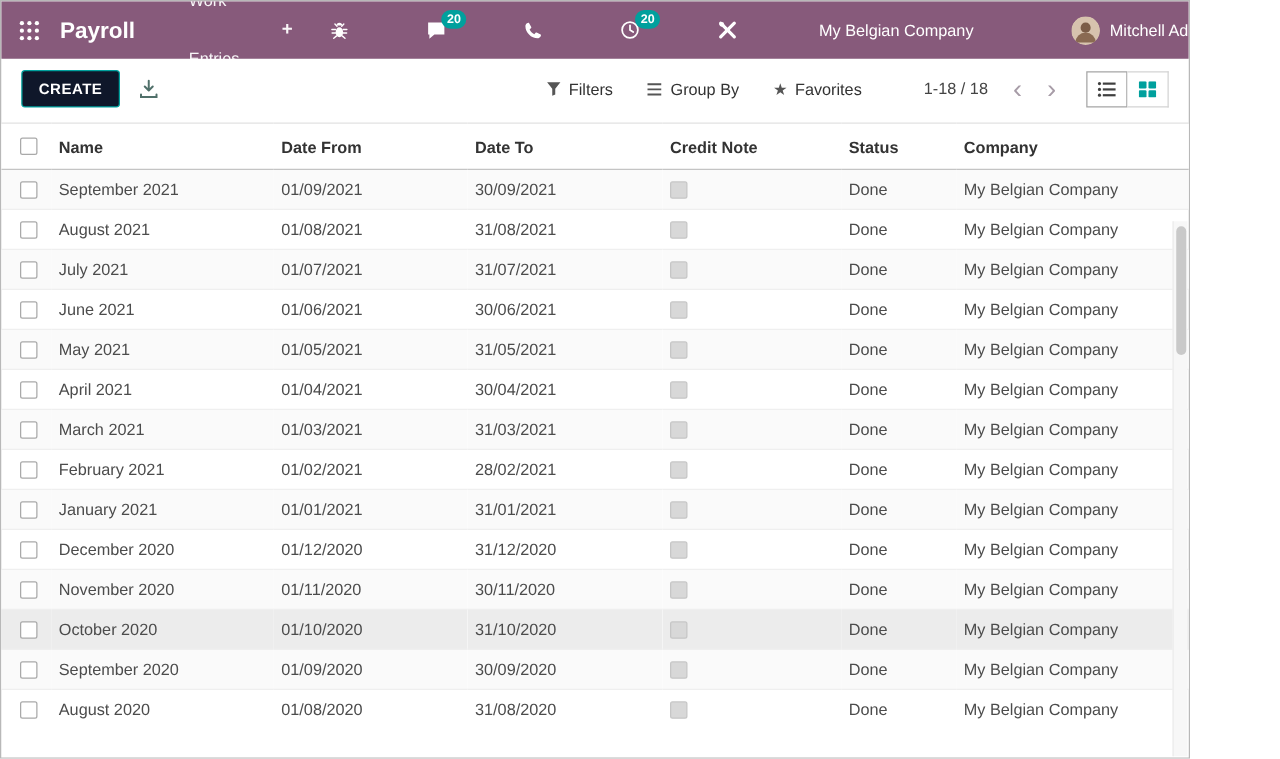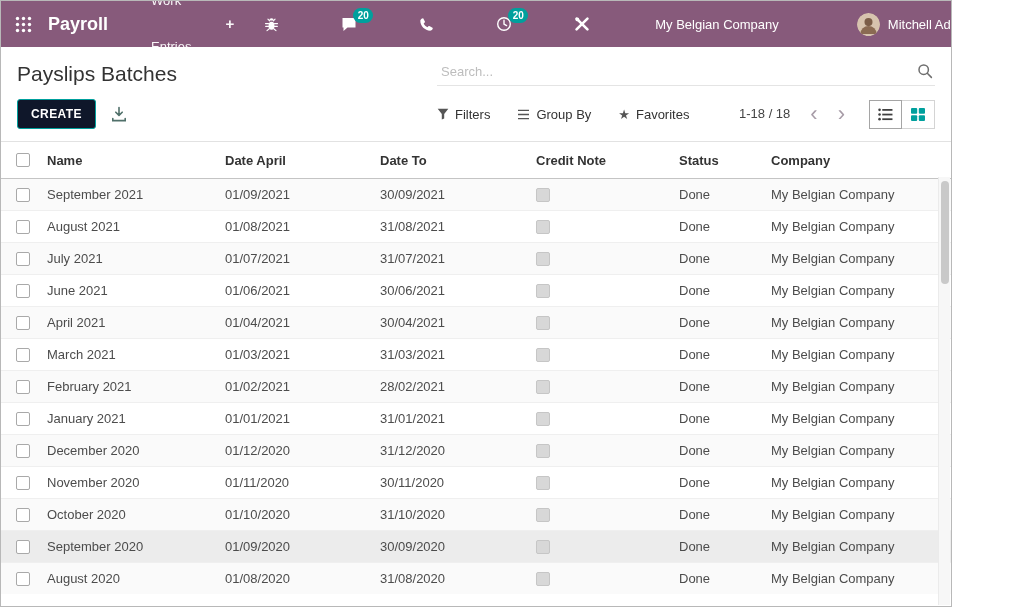--- a/index.html
+++ b/index.html
@@ -132,32 +132,20 @@
             <circle cx="12" cy="12" r="12" fill="#d7c3ae"></circle>
             <circle cx="12" cy="9.5" r="4.2" fill="#7b5d48"></circle>
             <path d="M3.5 22a8.5 8.5 0 0 1 17 0z" fill="#8a6a52"></path>
           </svg>
         </span>
         <span class="user-name">Mitchell Admin (11181551-15-0-all)</span>
       </div>
     </div>
   </header>
 
-  <div class="cp-top">
-    <h1 class="page-title">Payslips Batches</h1>
-    <div class="search-box">
-      <input type="text" placeholder="Search..." style="">
-      <span style="display:flex;">
-        <svg width="16" height="16" viewBox="0 0 16 16" fill="none">
-          <circle cx="6.7" cy="6.7" r="4.7" stroke="#6e6e6e" stroke-width="1.5"></circle>
-          <path d="M10.3 10.3L14.4 14.4" stroke="#6e6e6e" stroke-width="1.5" stroke-linecap="round"></path>
-        </svg>
-      </span>
-    </div>
-  </div>
 
   <div class="cp-bottom">
     <button class="btn-create">CREATE</button>
     <span class="export-icon">
       <svg width="16" height="16" viewBox="0 0 16 16" fill="none">
         <path d="M8 1.5v7.6 M4.8 6.2 8 9.4l3.2-3.2" stroke="#50706a" stroke-width="1.6" stroke-linecap="round" stroke-linejoin="round"></path>
         <path d="M1.8 12.6v2h12.4v-2" stroke="#50706a" stroke-width="1.6" stroke-linecap="round"></path>
       </svg>
     </span>
 
@@ -223,21 +211,21 @@
           <col style="width:92px">
           <col>
           <col style="width:28px">
       </colgroup>
       <thead>
         <tr>
           <th class="cell-check">
               <div class="checkbox"></div>
             </th>
           <th>Name</th>
-          <th>Date April</th>
+          <th>Date From</th>
           <th>Date To</th>
           <th>Credit Note</th>
           <th>Status</th>
           <th>Company</th>
           <th class="cell-end"><span class="dots">⋮</span></th>
         </tr>
       </thead>
       <tbody>
       <tr>
         <td class="cell-check">
@@ -292,20 +280,34 @@
         <td>01/06/2021</td>
         <td>30/06/2021</td>
         <td>
               <div class="checkbox disabled"></div>
             </td>
         <td>Done</td>
         <td>My Belgian Company</td>
         <td class="cell-end"></td>
       </tr>
 
+      <tr>
+        <td class="cell-check">
+              <div class="checkbox"></div>
+            </td>
+        <td>May 2021</td>
+        <td>01/05/2021</td>
+        <td>31/05/2021</td>
+        <td>
+              <div class="checkbox disabled"></div>
+            </td>
+        <td>Done</td>
+        <td>My Belgian Company</td>
+        <td class="cell-end"></td>
+      </tr>
 
       <tr>
         <td class="cell-check">
               <div class="checkbox"></div>
             </td>
         <td>April 2021</td>
         <td>01/04/2021</td>
         <td>30/04/2021</td>
         <td>
               <div class="checkbox disabled"></div>

